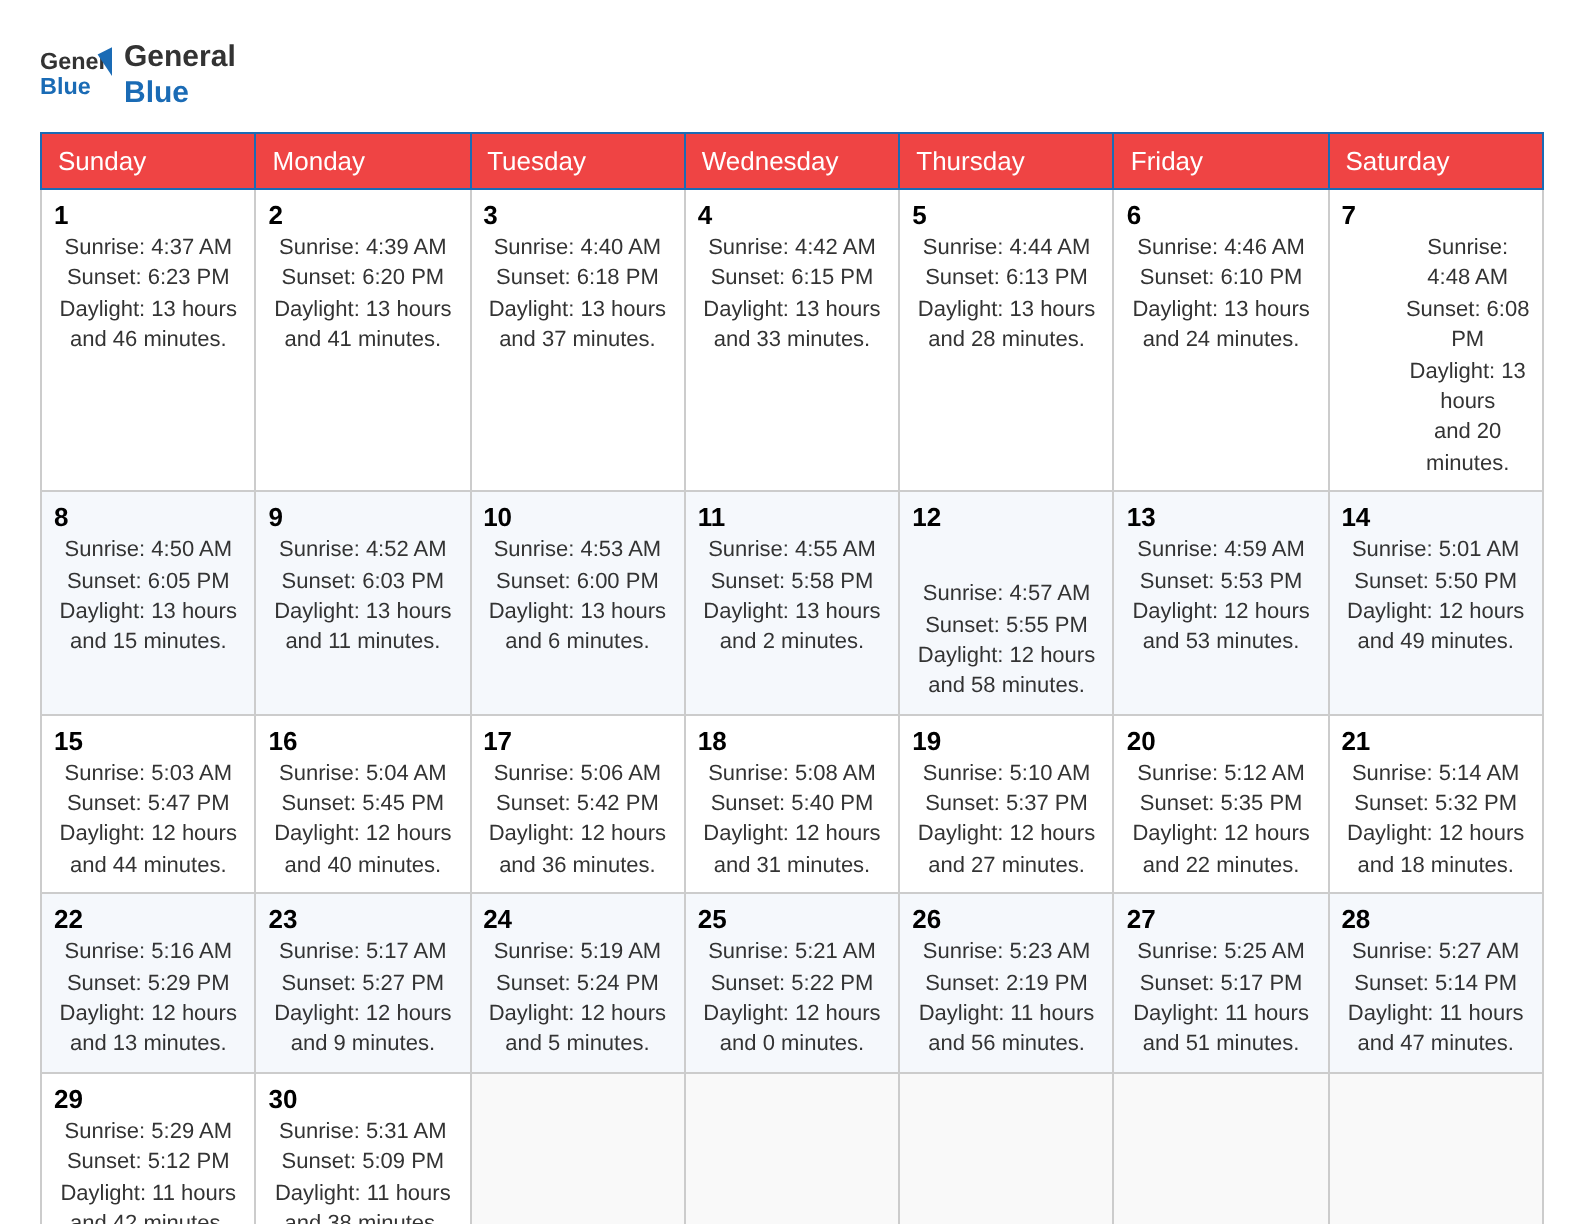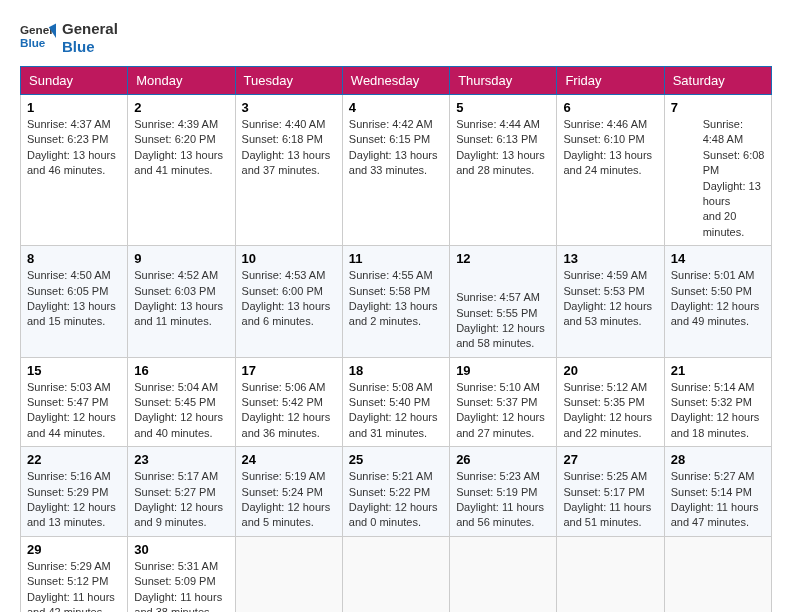--- a/index.html
+++ b/index.html
@@ -36,21 +36,21 @@
     .location {
       font-size: 16px;
       color: #555;
     }
     .calendar {
       width: 100%;
       border-collapse: collapse;
       font-size: 11px;
     }
     .calendar th {
-      background: #be185d;
+      background: #ef4444;
       color: #fff;
       padding: 6px 8px;
       text-align: left;
       font-size: 13px;
       font-weight: normal;
       border: 1px solid #1a6bb5;
     }
     .calendar td {
       border: 1px solid #ccc;
       vertical-align: top;
@@ -64,20 +64,21 @@
     }
     .day-num {
       font-size: 13px;
       font-weight: bold;
       display: block;
       margin-bottom: 2px;
     }
     .day-info {
       color: #333;
       line-height: 1.4;
+      text-align: center;
     }
     .empty {
       background: #f9f9f9 !important;
     }
     .calendar tr:nth-child(even) td.empty {
       background: #f5f8fc !important;
     }
   </style>
 </head>
 <body>
@@ -287,21 +288,21 @@
         <td>
           <span class="day-num">25</span>
           <div class="day-info" style="white-space: pre-line;">Sunrise: 5:21 AM
 Sunset: 5:22 PM
 Daylight: 12 hours
 and 0 minutes.</div>
         </td>
         <td>
           <span class="day-num">26</span>
           <div class="day-info" style="white-space: pre-line;">Sunrise: 5:23 AM
-Sunset: 5:19 PM
+Sunset: 2:19 PM
 Daylight: 11 hours
 and 56 minutes.</div>
         </td>
         <td>
           <span class="day-num">27</span>
           <div class="day-info" style="white-space: pre-line;">Sunrise: 5:25 AM
 Sunset: 5:17 PM
 Daylight: 11 hours
 and 51 minutes.</div>
         </td>

